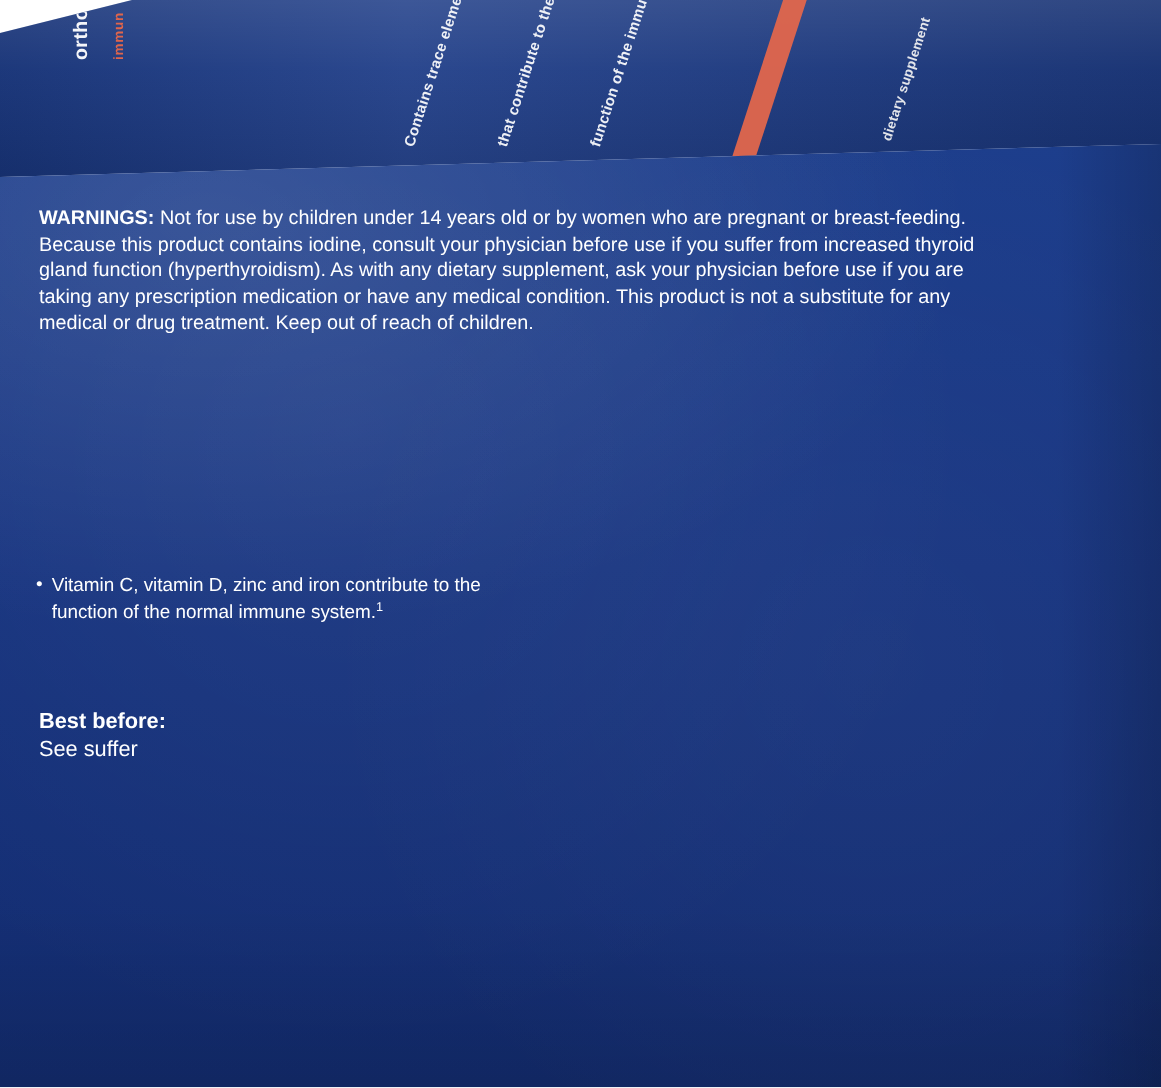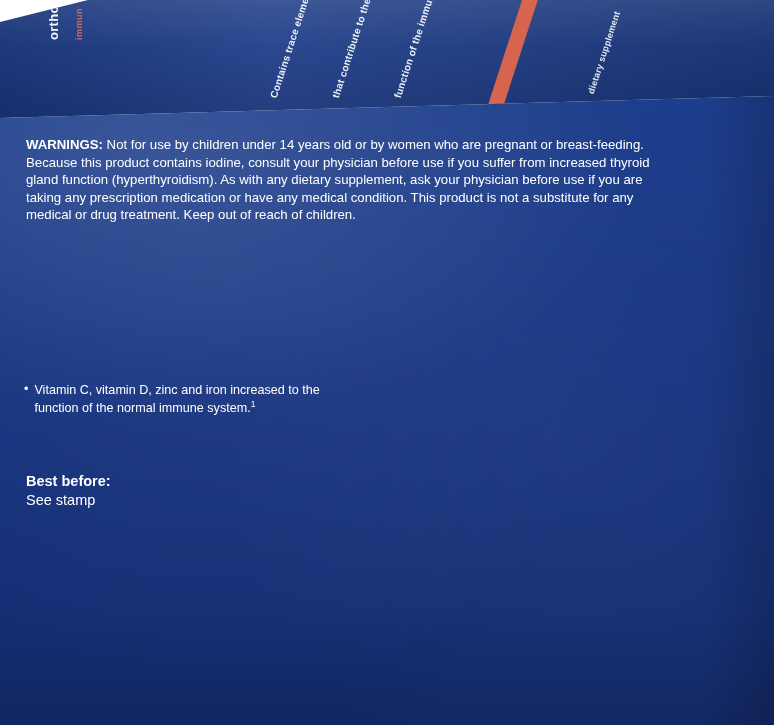--- a/index.html
+++ b/index.html
@@ -234,27 +234,27 @@
     <div class="noise"></div>
 
     <div class="warnings">
       <span class="lead">WARNINGS:</span><span> Not for use by children under 14 years old or by women who are pregnant or breast-feeding. Because this product contains iodine, consult your physician before use if you suffer from increased thyroid gland function (hyperthyroidism). As with any dietary supplement, ask your physician before use if you are taking any prescription medication or have any medical condition. This product is not a substitute for any medical or drug treatment. Keep out of reach of children.</span>
     </div>
 
 
     <div class="claim-bullet">
       <div class="bullet-row">
         <span class="dot">•</span>
-        <span><span>Vitamin C, vitamin D, zinc and iron increased to the function of the normal immune system.</span><sup>1</sup></span>
+        <span><span>Vitamin C, vitamin D, zinc and iron contribute to the function of the normal immune system.</span><sup>1</sup></span>
       </div>
     </div>
 
 
     <div class="best-before">
       <div class="bb-title">Best before:</div>
-      <div class="bb-value">See stamp</div>
+      <div class="bb-value">See suffer</div>
     </div>
 
     <div class="edge-shade"></div>
     <div class="bottom-shade"></div>
   </div>
 
 </div>
 
 </body></html>

